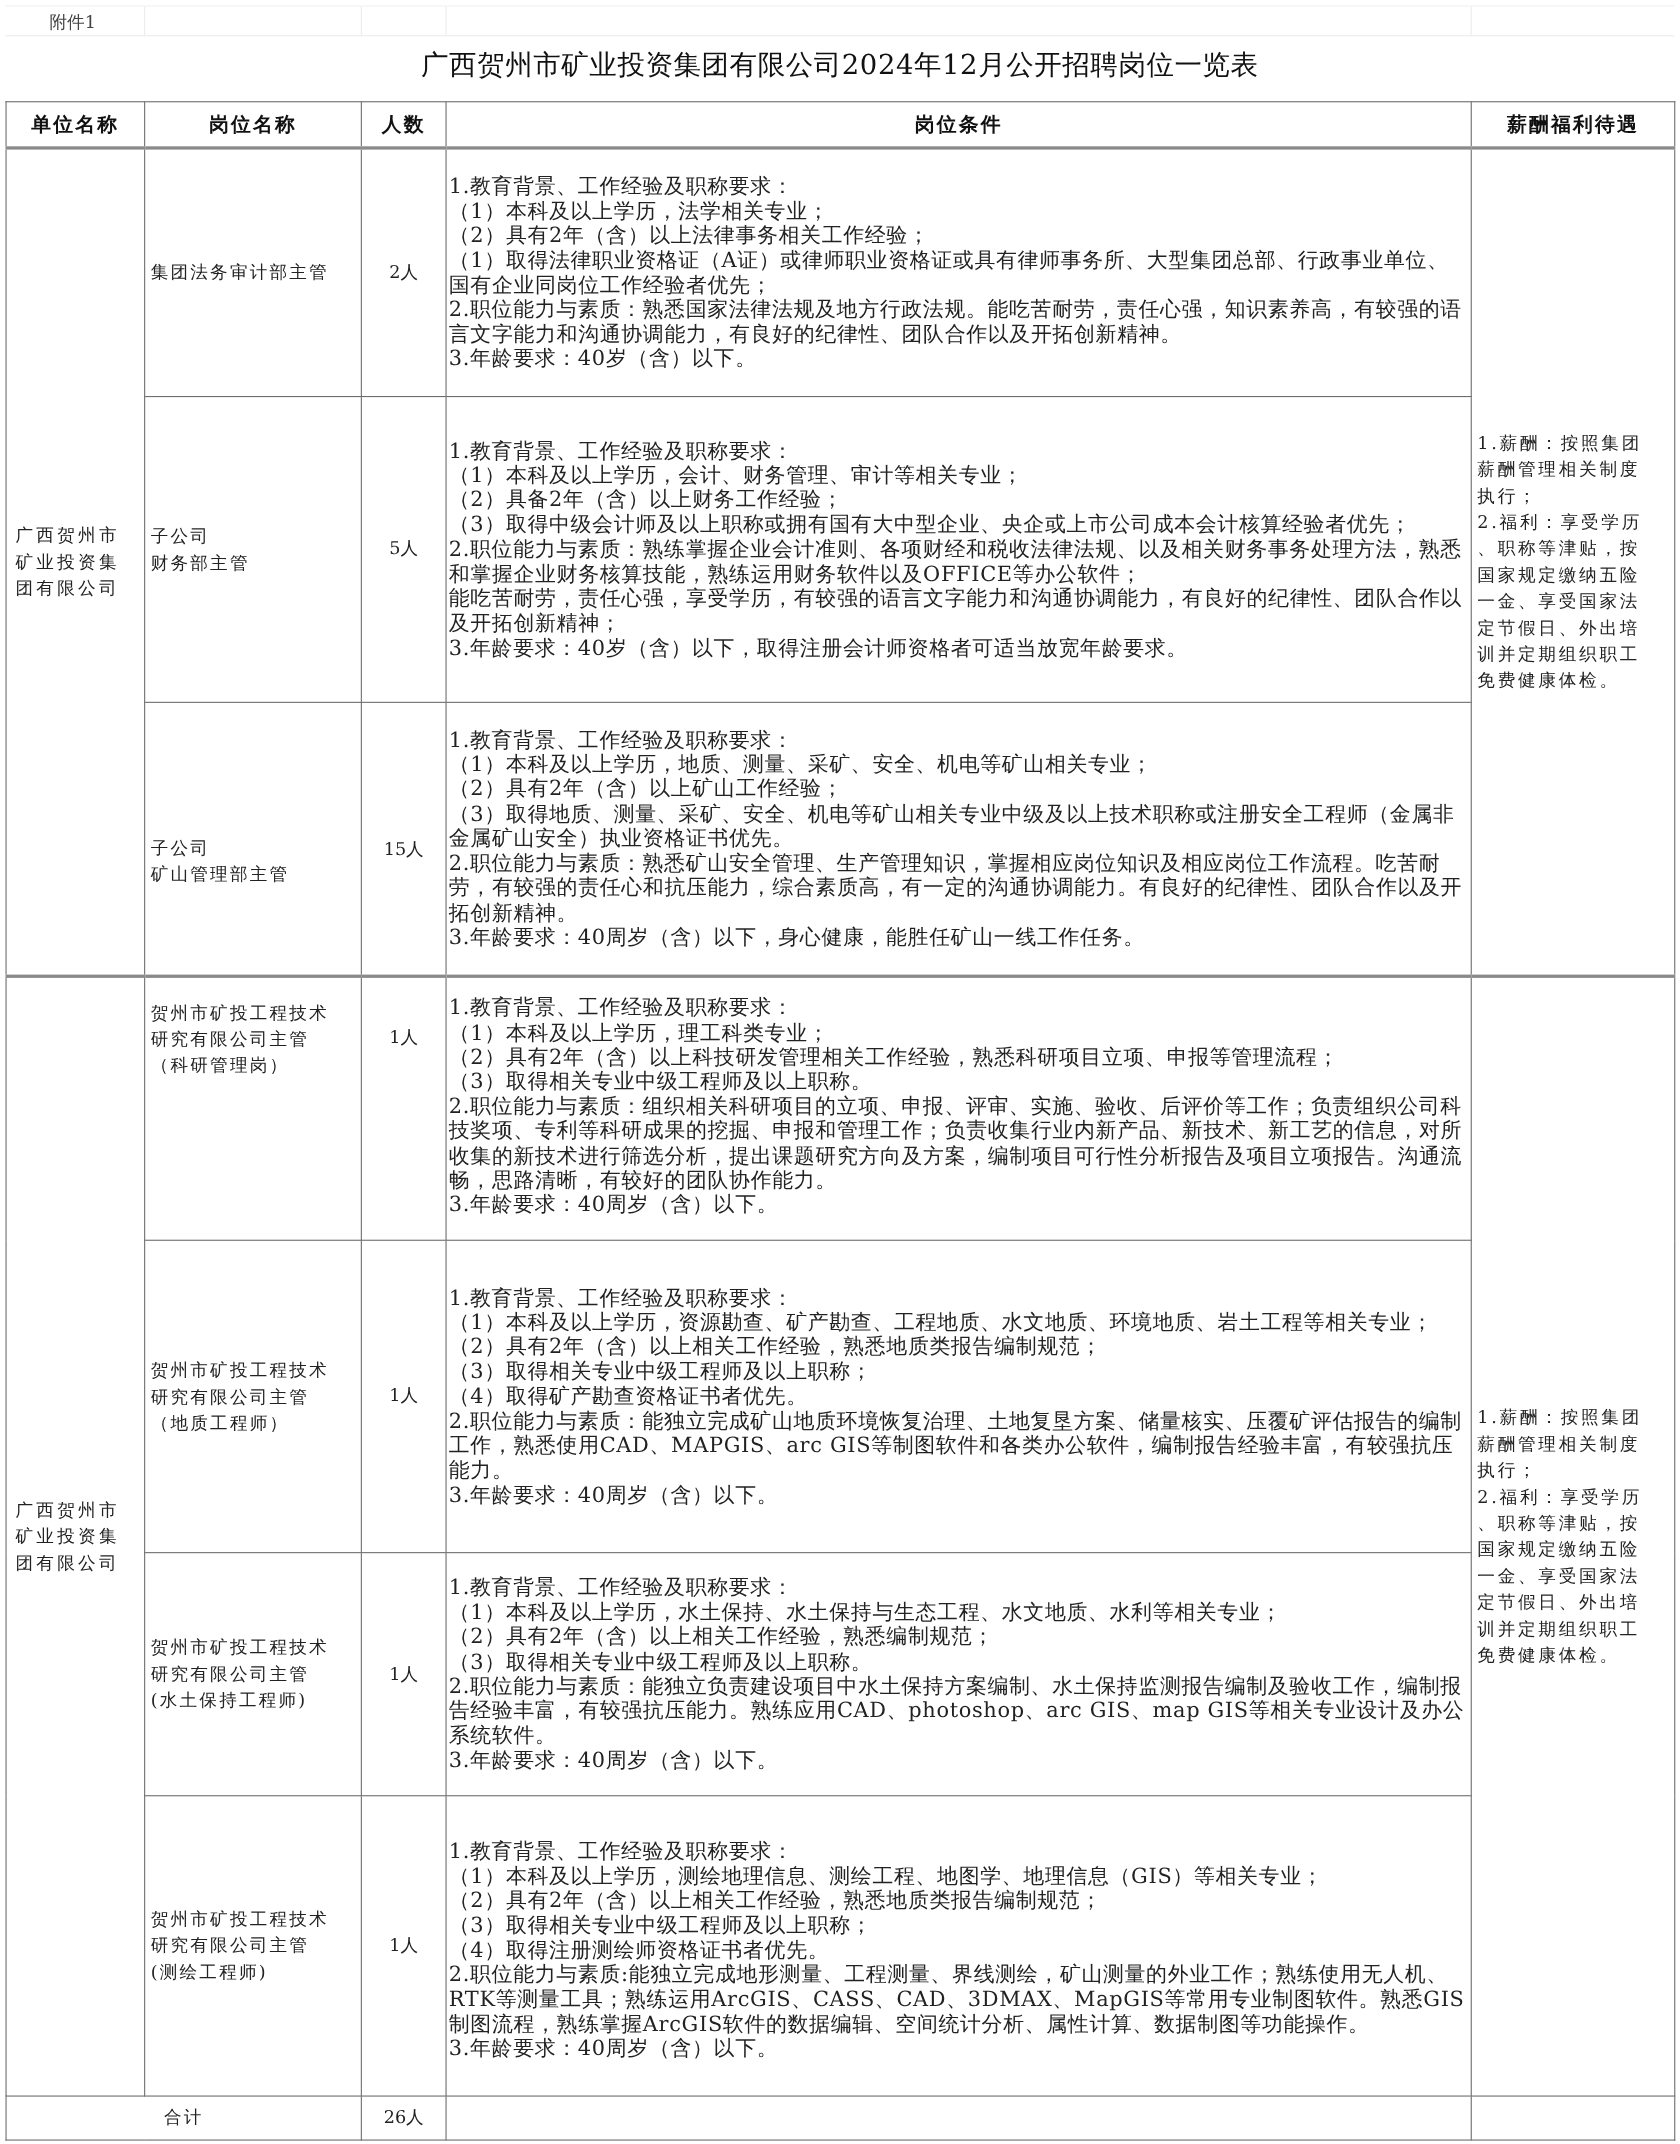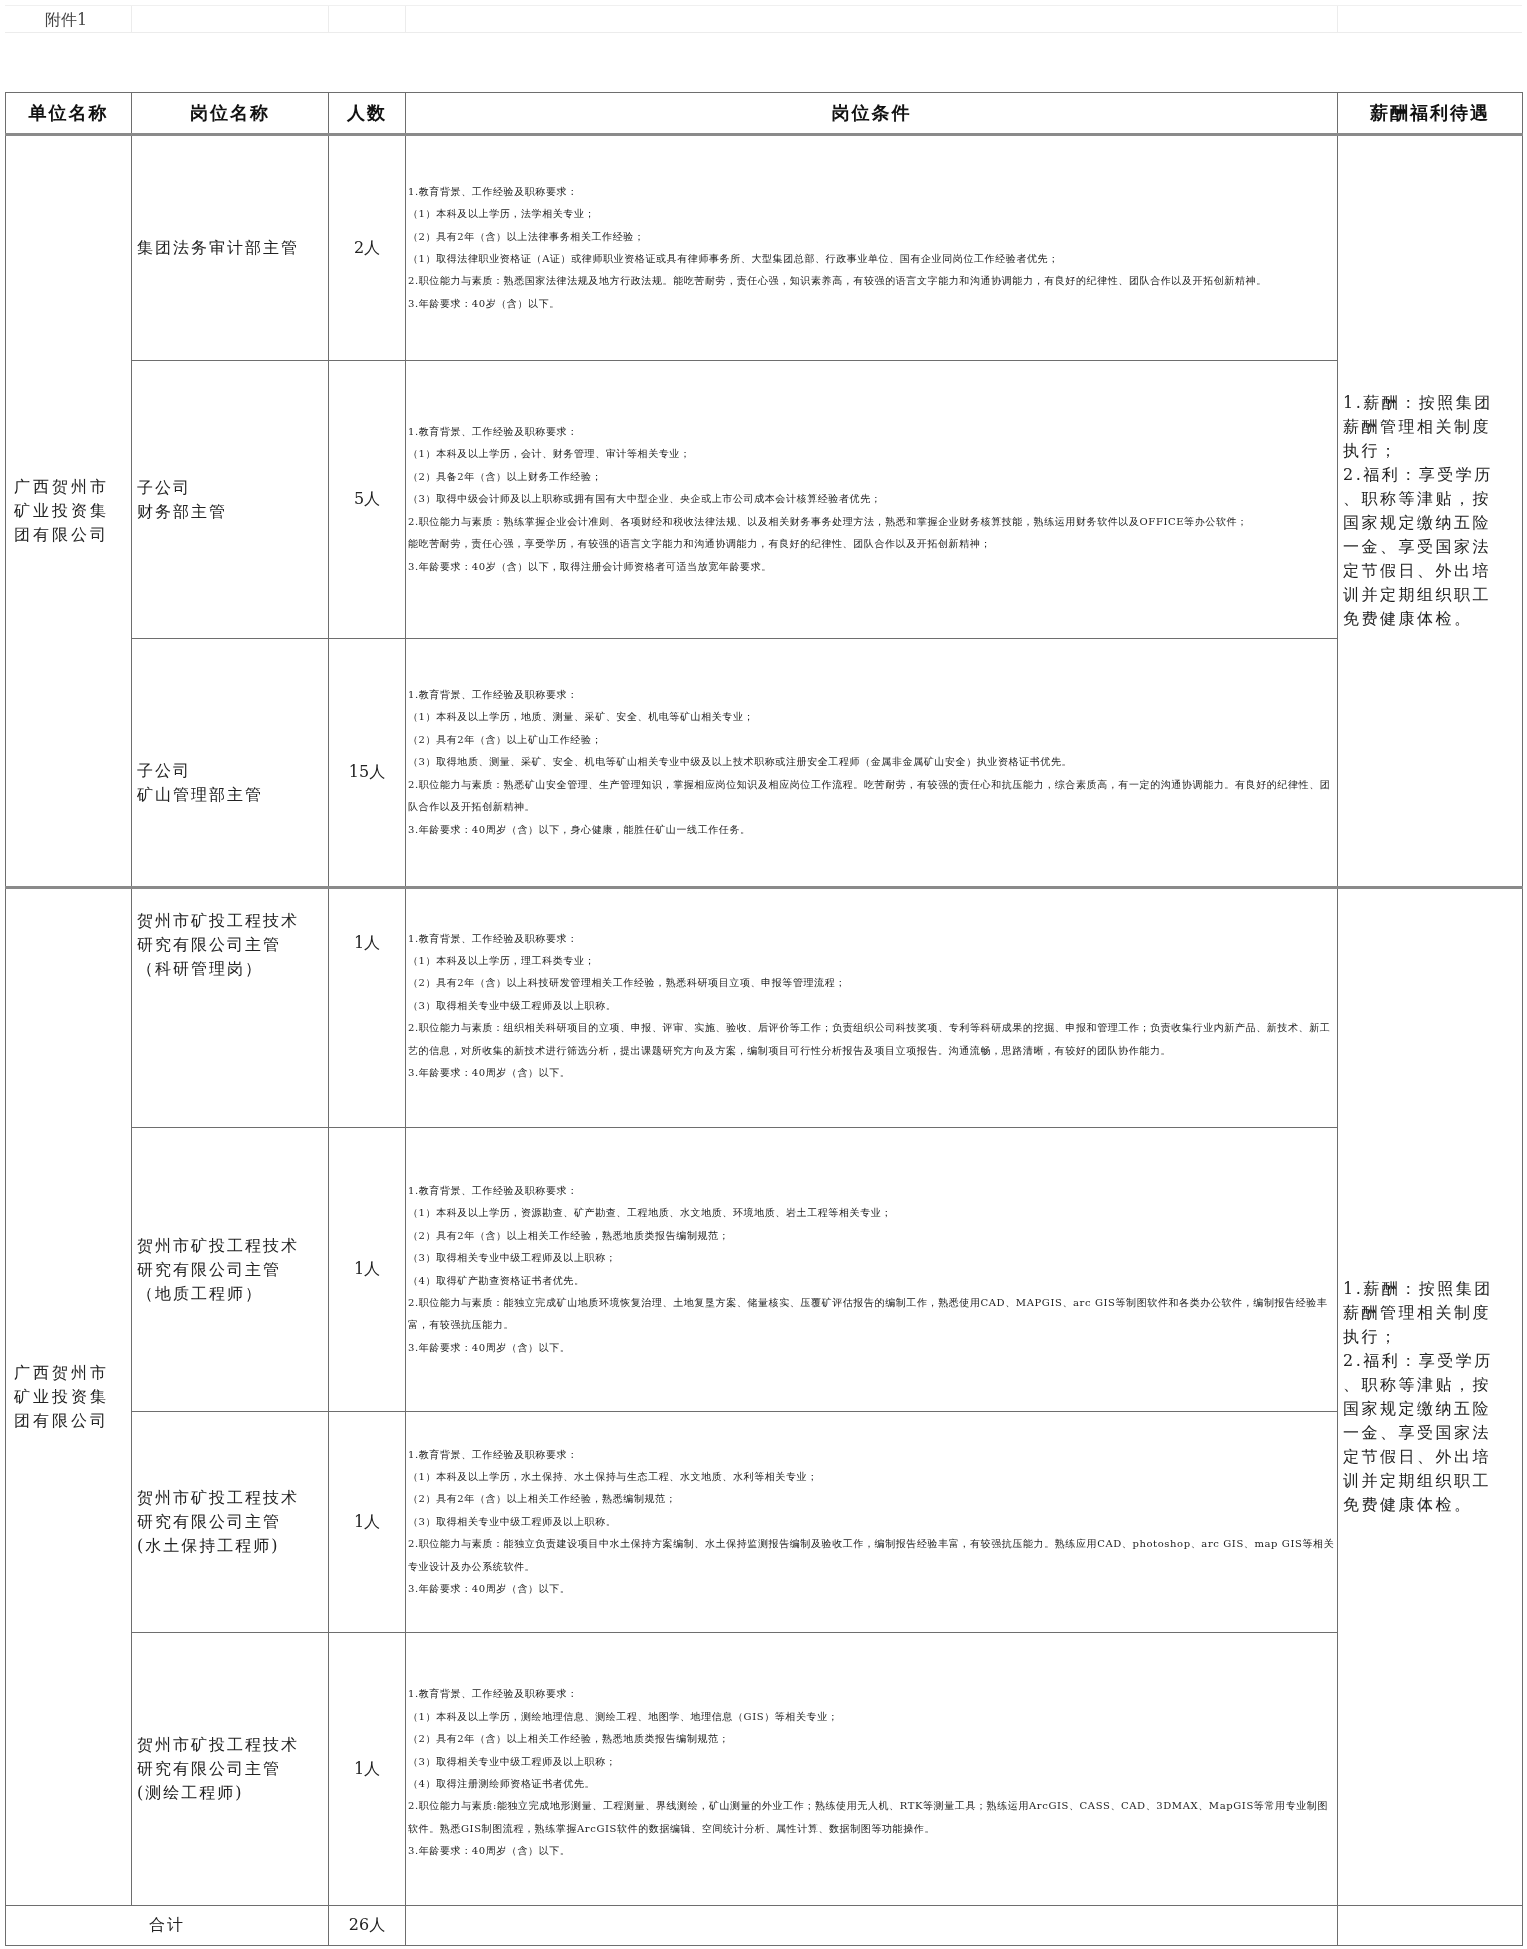--- a/index.html
+++ b/index.html
@@ -20,39 +20,40 @@
       border-collapse: collapse; table-layout: fixed; }
     table.main td, table.main th { border: 1.5px solid #6e6e6e; vertical-align: middle; }
     table.main th { height: 42px; font-size: 18px; font-weight: bold; color: #111;
       text-align: center; letter-spacing: 2px; margin-top: 29px; }
     table.main tr.group-start td { border-top: 3px solid #8a8a8a; }
     table.main tr.head th { border-bottom: 3px solid #8a8a8a; }
 
     .c-unit { font-size: 16px; line-height: 24px; padding: 0 6px 0 8px; letter-spacing: 3px; }
     .c-pos { font-size: 16px; line-height: 24px; padding: 0 4px 0 5px; letter-spacing: 2px; }
     .c-num { font-size: 16px; text-align: center; }
-    .c-req { font-size: 10px; line-height: 22.4px; padding: 6px 2px 6px 2px; letter-spacing: 0.6px; color: #222; }
+    .c-req { font-size: 19px; line-height: 22.4px; padding: 6px 2px 6px 2px; letter-spacing: 0.6px; color: #222; }
     .c-req p { margin: 0; }
     .c-sal { font-size: 16px; line-height: 24px; padding: 0 6px 0 5px; letter-spacing: 2.5px; }
 
     .total-label { text-align: center; font-size: 16px; letter-spacing: 2px; }
   </style>
 </head>
 <body>
 
 <div class="page">
 
   <div class="annex-row">
     <span class="gl" style="left:126px"></span>
     <span class="gl" style="left:323px"></span>
     <span class="gl" style="left:400px"></span>
     <span class="gl" style="left:1332px"></span>
     <span class="annex-label">附件1</span>
   </div>
 
+  <div class="title">广西贺州市矿业投资集团有限公司2024年12月公开招聘岗位一览表</div>
 
   <table class="main">
     <colgroup>
       <col style="width:126px">
       <col style="width:197px">
       <col style="width:77px">
       <col style="width:932px">
       <col style="width:185px">
     </colgroup>
     <tbody>

